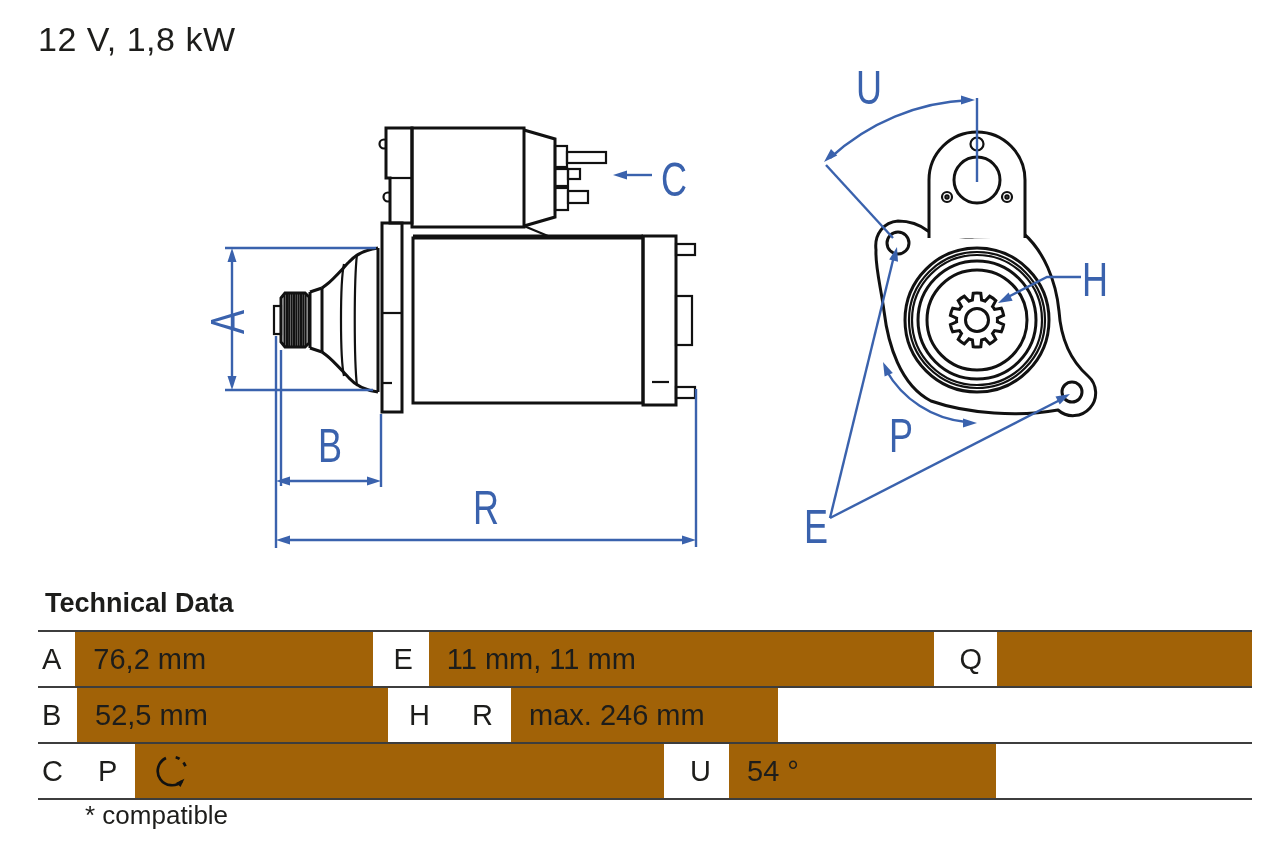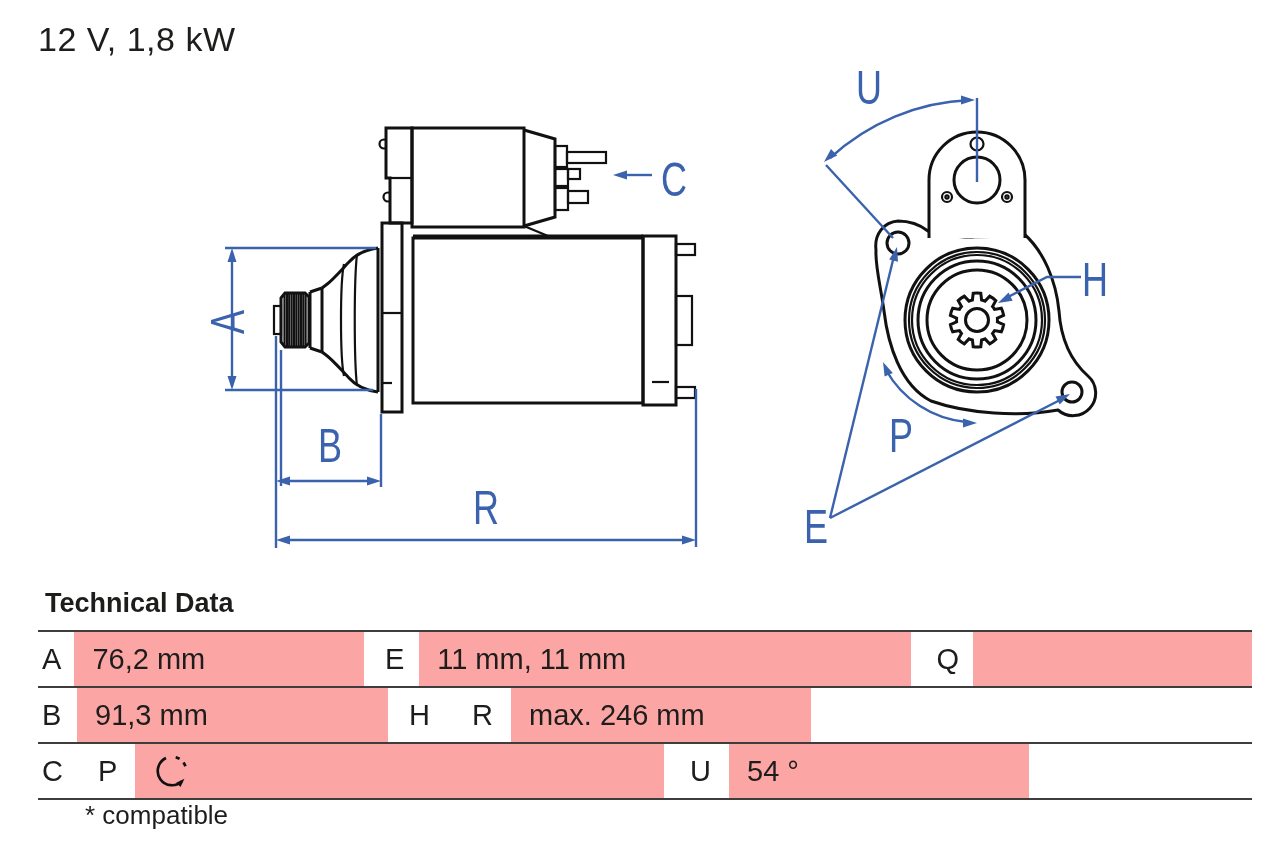--- a/index.html
+++ b/index.html
@@ -5,27 +5,27 @@
   html,body{margin:0;padding:0;background:#ffffff;}
   .canvas{position:relative;width:1280px;height:853px;background:#fff;overflow:hidden;
           font-family:"Liberation Sans",sans-serif;color:#1d1d1b;}
   .title{position:absolute;left:38px;top:20px;font-size:34px;font-weight:500;letter-spacing:.5px;}
   .diagram-svg{position:absolute;left:0;top:0;}
   .heading{position:absolute;left:45px;top:588px;font-size:27px;font-weight:700;margin:0;}
   .ttable{position:absolute;left:38px;top:630px;width:1214px;border-top:2px solid #3d3d3d;}
   .trow{display:flex;height:54px;border-bottom:2px solid #3d3d3d;align-items:stretch;}
   .cell{display:flex;align-items:center;font-size:29px;}
   .key{background:#fff;}
-  .val{background:#fca5a5;padding-left:18px;}
+  .val{background:#a16207;padding-left:18px;}
   .k0{width:39px;padding-left:4px;box-sizing:border-box;}
   .v0{width:311px;box-sizing:border-box;}
   .k1{width:58px;padding-left:21px;box-sizing:border-box;}
   .v1{width:529px;box-sizing:border-box;}
   .k2{width:65px;padding-left:26px;box-sizing:border-box;}
-  .v2{width:300px;box-sizing:border-box;}
+  .v2{width:267px;box-sizing:border-box;}
   .footnote{position:absolute;left:85px;top:800px;font-size:26px;}
   .blue-label{font-size:48px;fill:#3a62ad;font-weight:300;}
   .bl{stroke:#3a62ad;stroke-width:2.4;fill:none;}
   .blf{fill:#3a62ad;stroke:none;}
   .dk{stroke:#111;stroke-width:3;fill:none;}
   .dk2{stroke:#111;stroke-width:2.2;fill:none;}
   .wfill{fill:#fff;stroke:#111;stroke-width:3;}
 </style>
 </head>
 <body>
@@ -184,21 +184,21 @@
     <div class="trow">
       <div class="cell key k0">A</div>
       <div class="cell val v0">76,2 mm</div>
       <div class="cell key k1">E</div>
       <div class="cell val v1">11 mm, 11 mm</div>
       <div class="cell key k2">Q</div>
       <div class="cell val v2"></div>
     </div>
     <div class="trow">
       <div class="cell key k0">B</div>
-      <div class="cell val v0">91,3 mm</div>
+      <div class="cell val v0">52,5 mm</div>
       <div class="cell key k1">H</div>
       <div class="cell key k2">R</div>
       <div class="cell val v2">max. 246 mm</div>
     </div>
     <div class="trow">
       <div class="cell key k0">C</div>
       <div class="cell key k1">P</div>
       <div class="cell val v1">
         <svg width="38" height="38" viewBox="0 0 40 40">
           <path d="M13.66,6.4 A15,15 0 1 0 30.6,30.6" fill="none" stroke="#111" stroke-width="2.8"></path>

